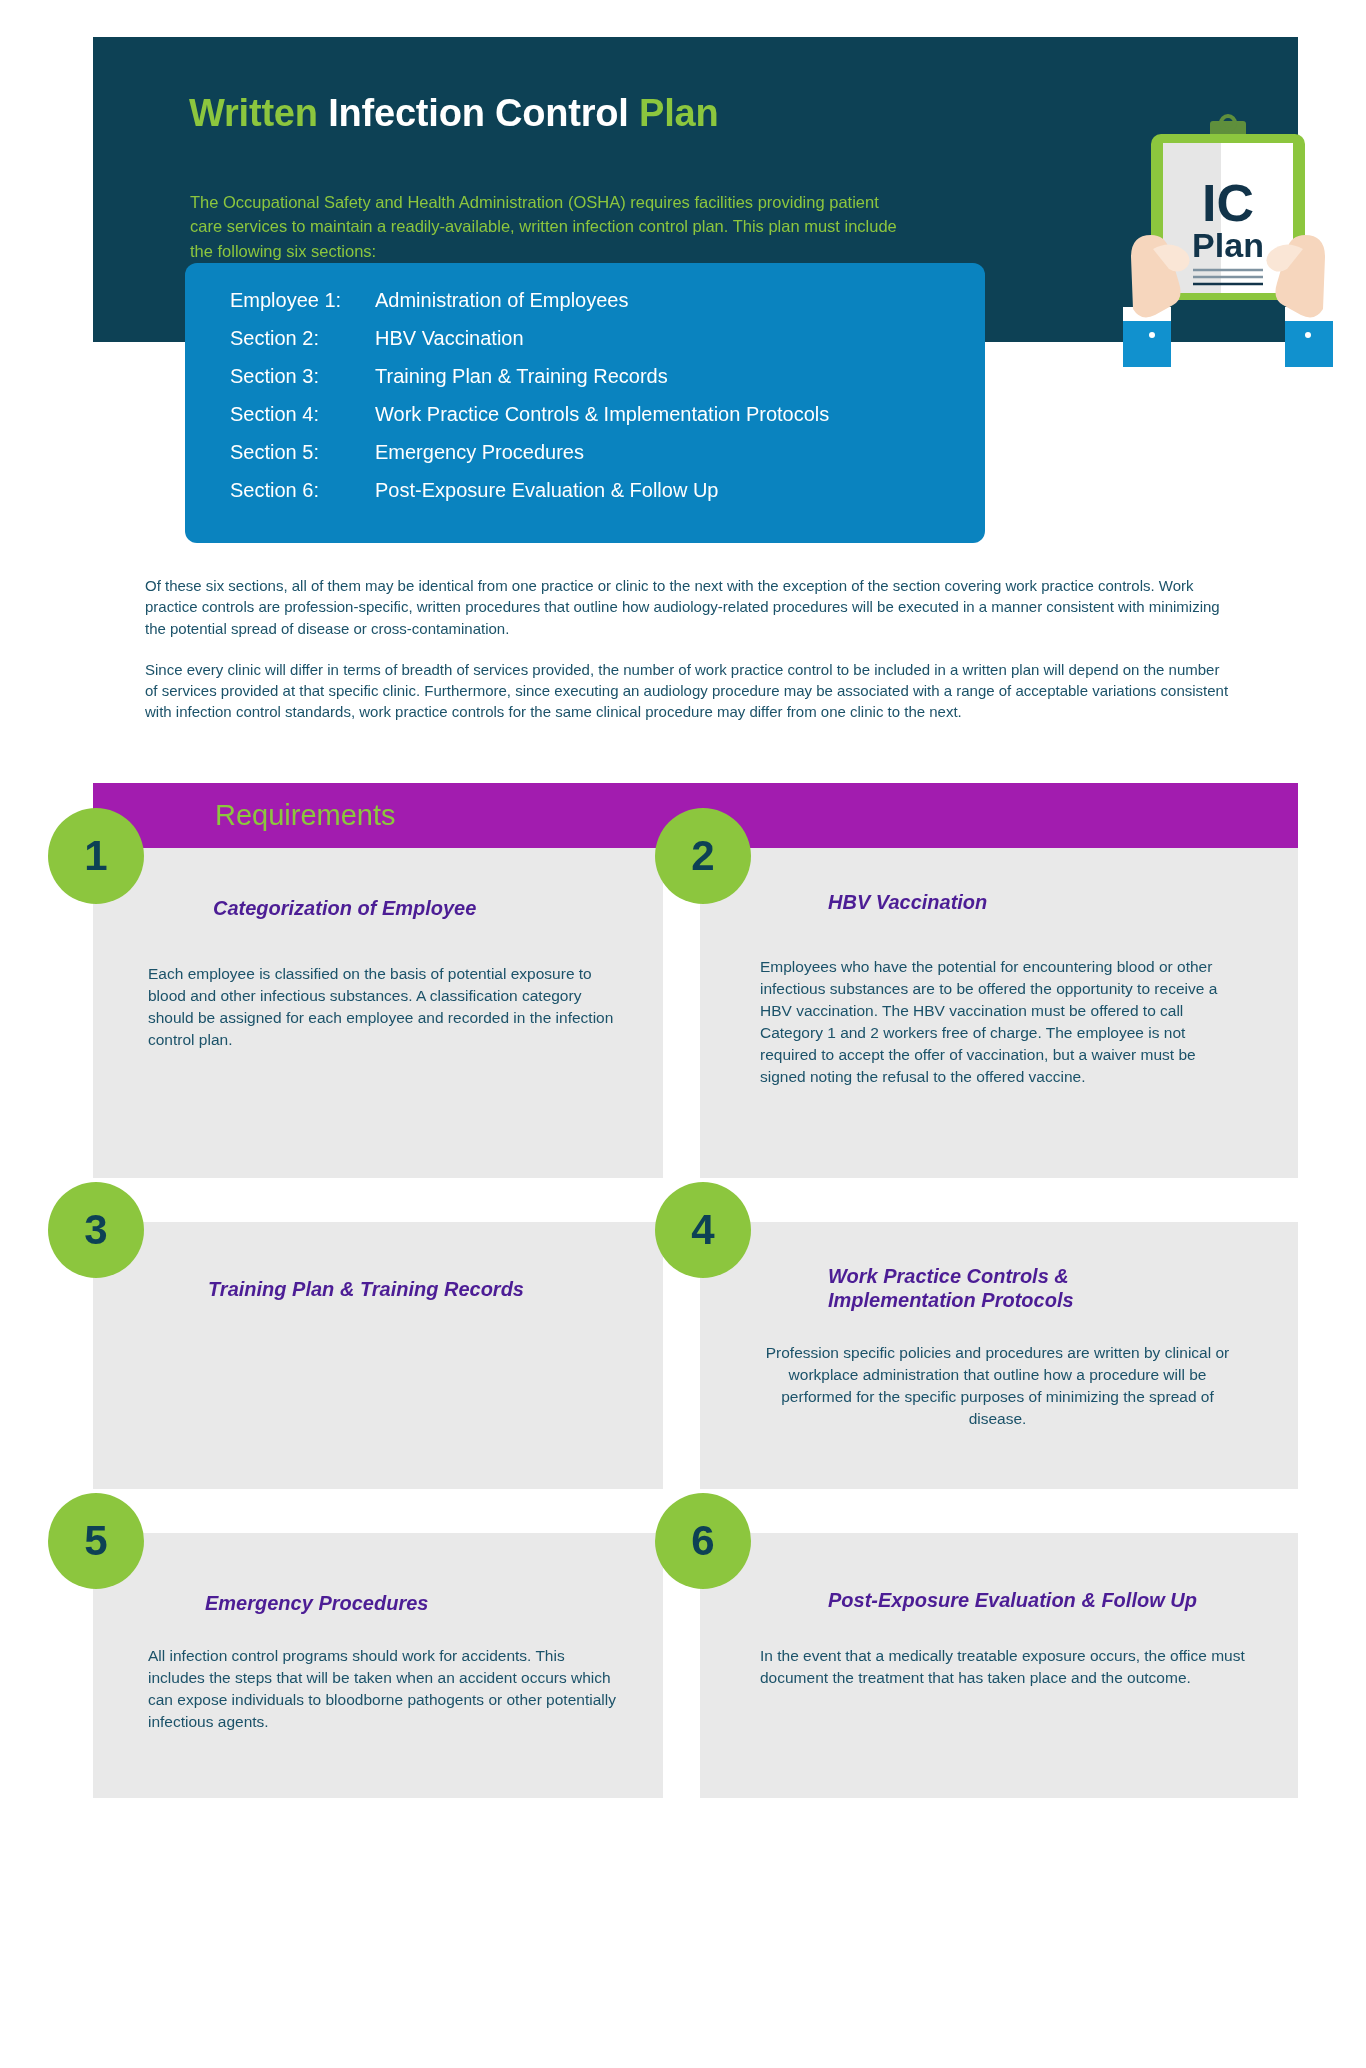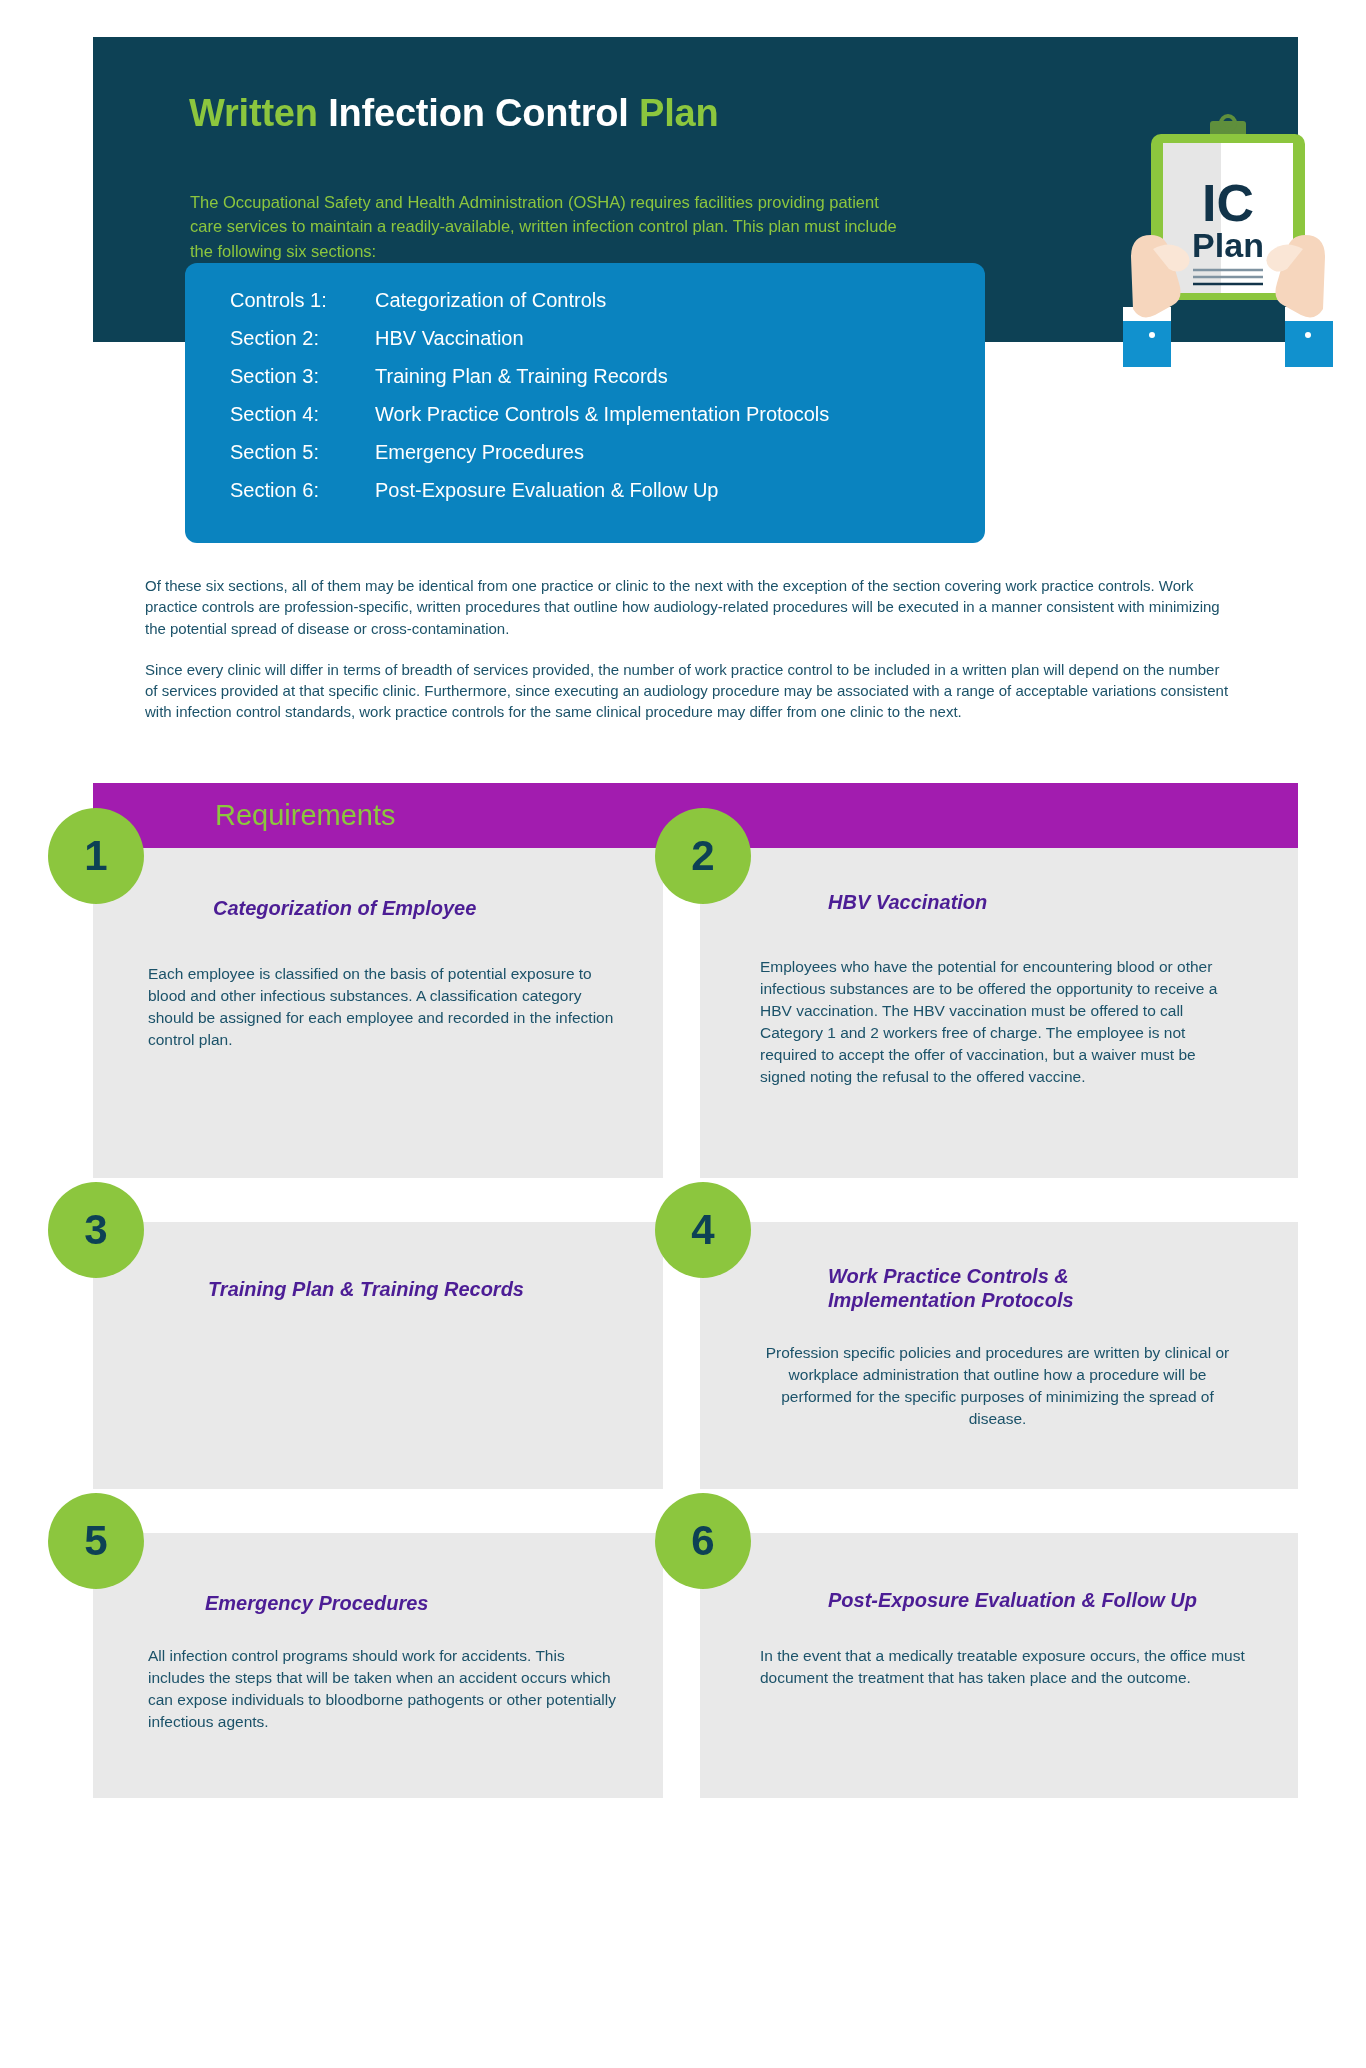--- a/index.html
+++ b/index.html
@@ -119,21 +119,21 @@
         <path d="M18 150 q0 -22 20 -22 q14 0 18 14 l10 34 q5 16 -6 22 l-18 10 q-14 7 -22 -6 z" fill="#f6d6bd"></path>
         <path d="M212 150 q0 -22 -20 -22 q-14 0 -18 14 l-10 34 q-5 16 6 22 l18 10 q14 7 22 -6 z" fill="#f6d6bd"></path>
         <path d="M40 142 q18 -10 32 2 q8 8 2 16 q-8 8 -18 2 z" fill="#fae6d6"></path>
         <path d="M190 142 q-18 -10 -32 2 q-8 8 -2 16 q8 8 18 2 z" fill="#fae6d6"></path>
       </svg>
     </div>
   </div>
 
   <div class="sections-box">
     <div class="sec-row" style="top:26px">
-      <span class="lbl">Controls 1:</span><span>Categorization of Controls</span>
+      <span class="lbl">Employee 1:</span><span>Administration of Employees</span>
     </div>
     <div class="sec-row" style="top:64px">
       <span class="lbl">Section 2:</span><span>HBV Vaccination</span>
     </div>
     <div class="sec-row" style="top:102px">
       <span class="lbl">Section 3:</span><span>Training Plan &amp; Training Records</span>
     </div>
     <div class="sec-row" style="top:140px">
       <span class="lbl">Section 4:</span><span>Work Practice Controls &amp; Implementation Protocols</span>
     </div>

